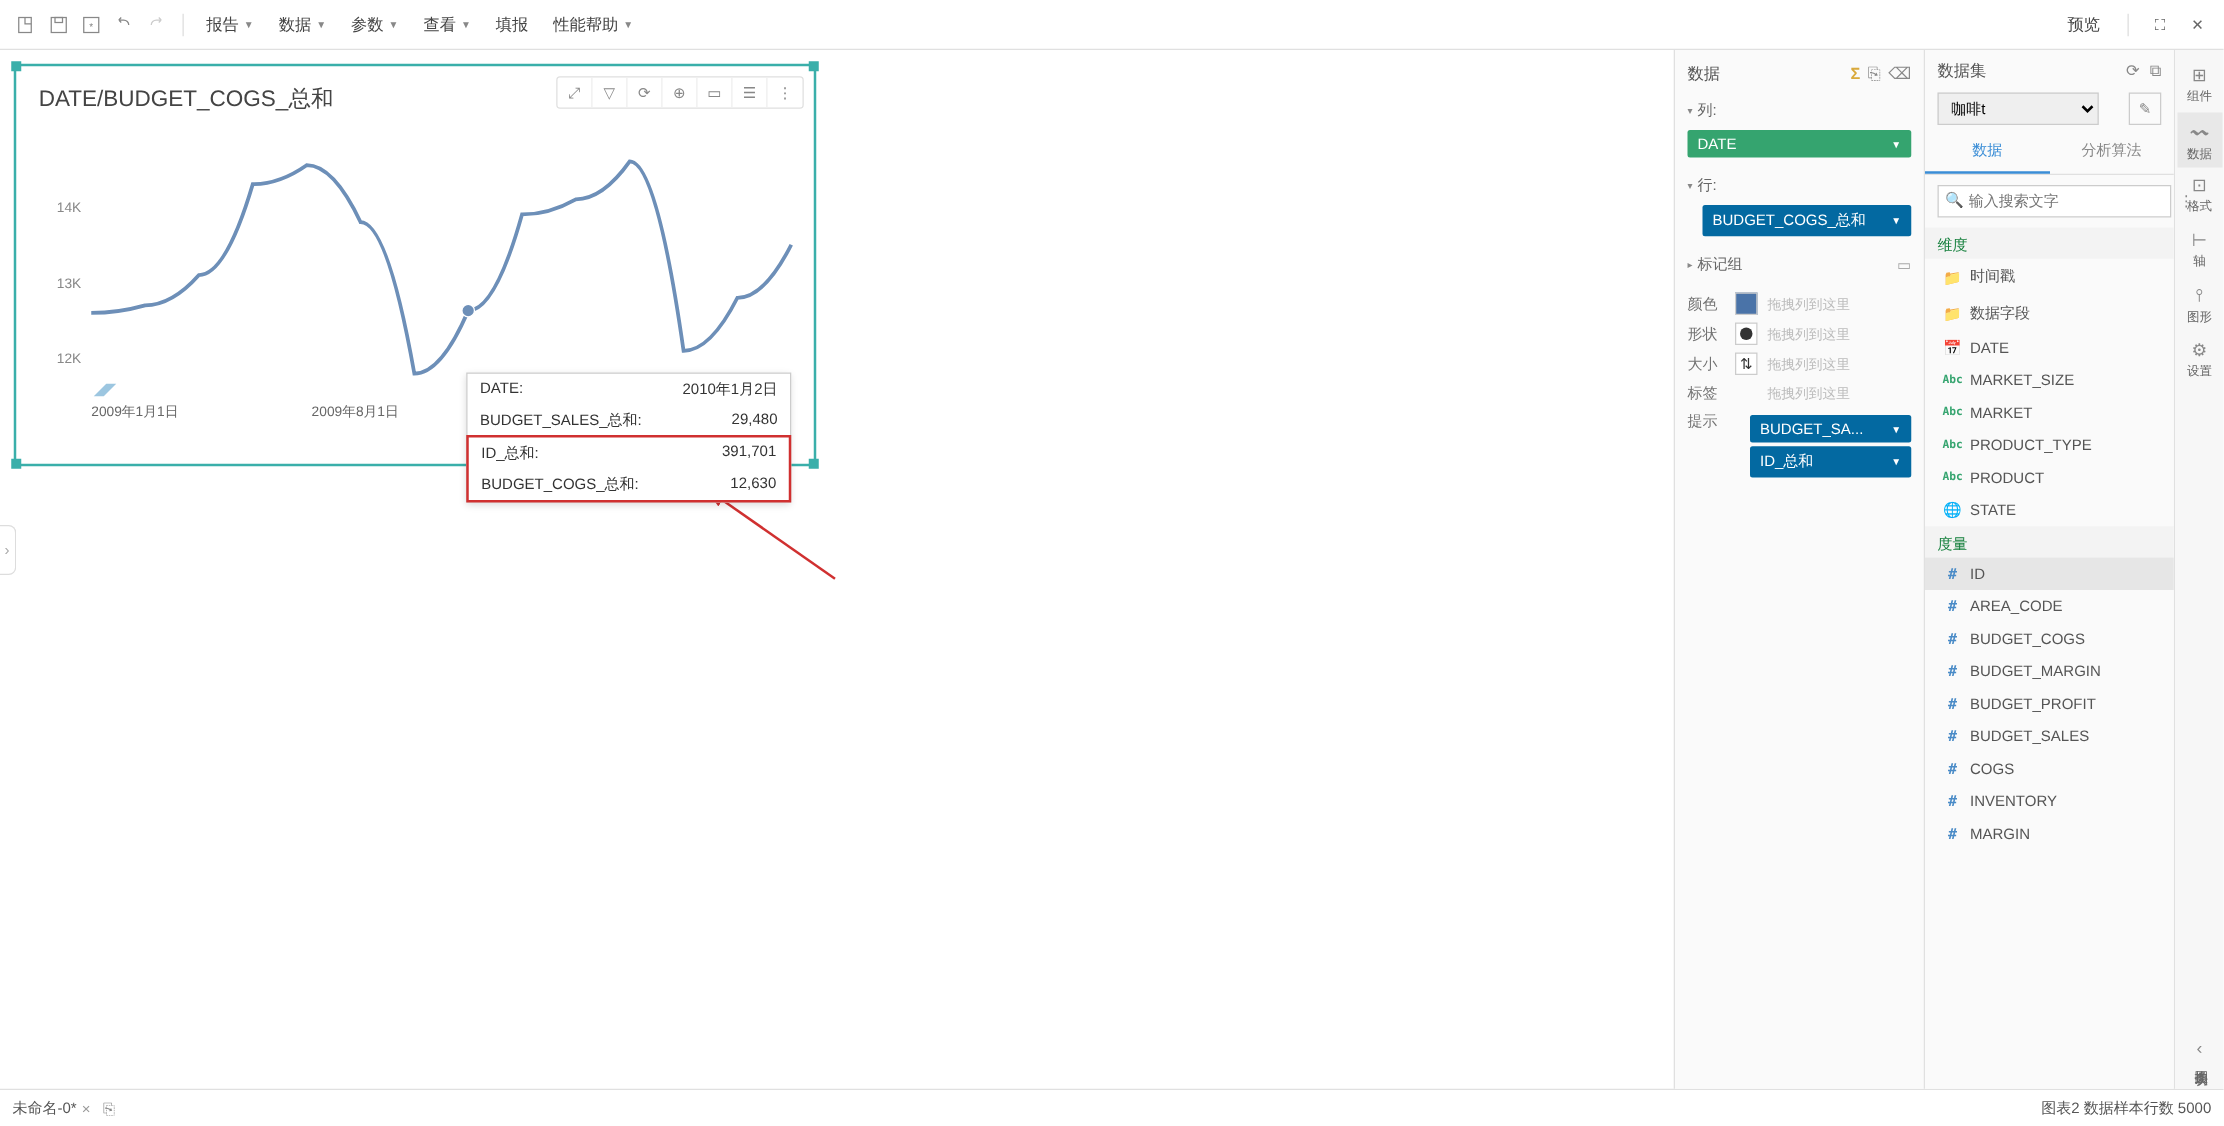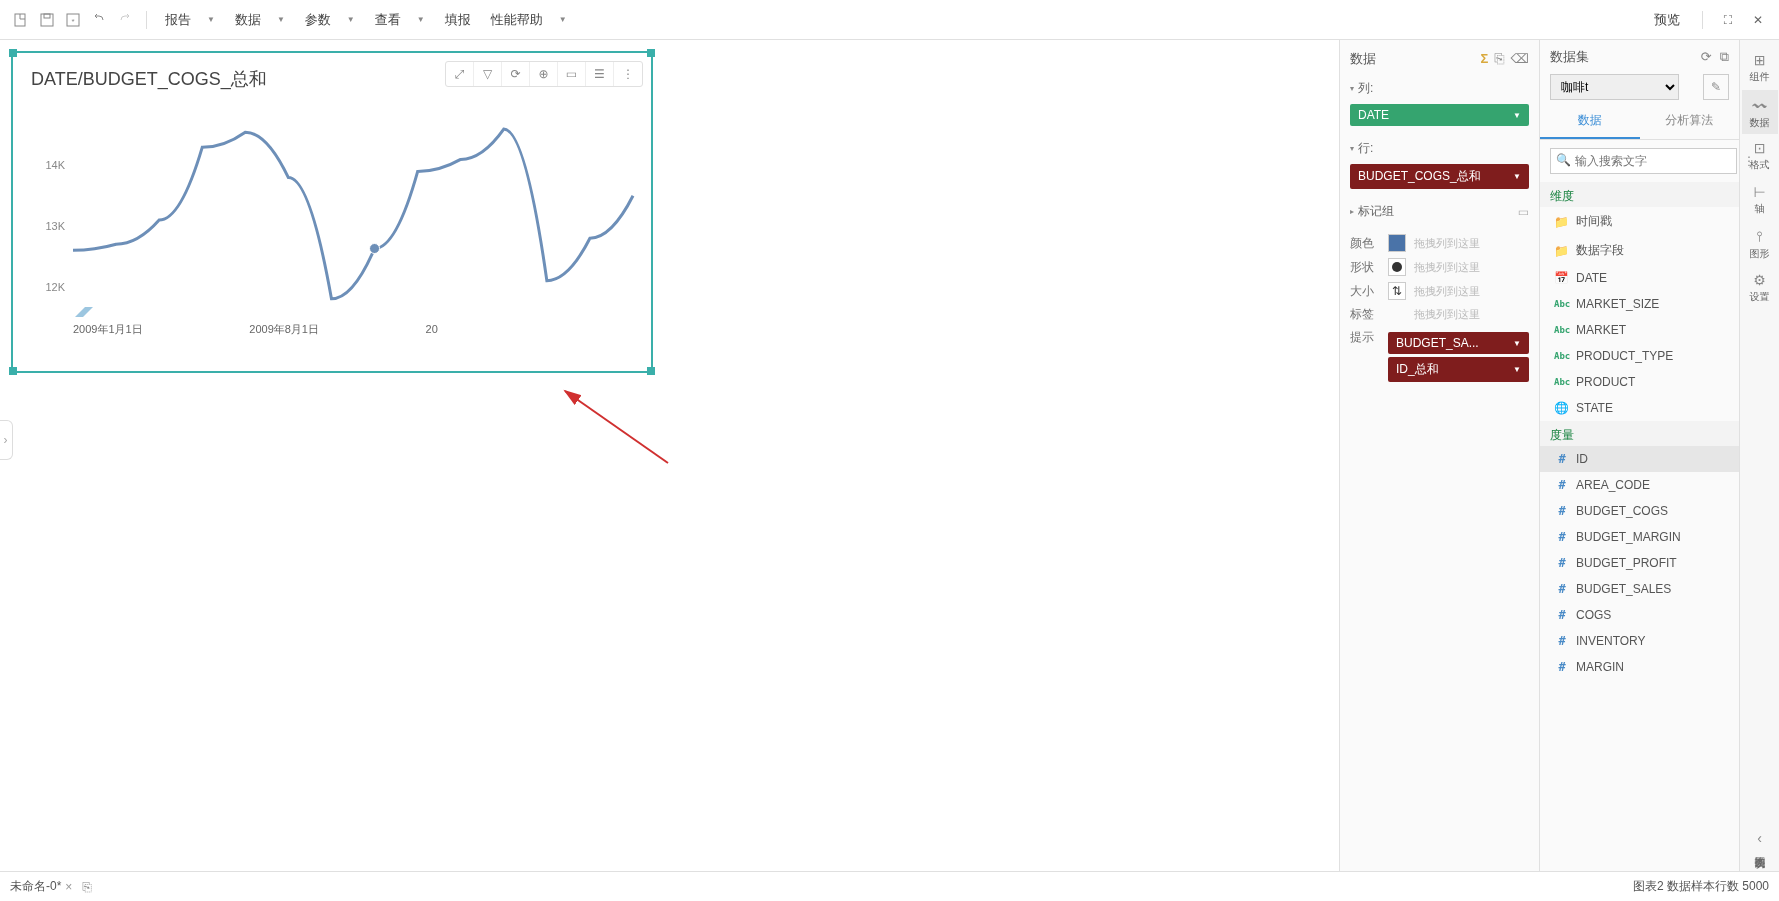--- a/index.html
+++ b/index.html
@@ -1,20 +1,20 @@
 <!DOCTYPE html>
 <html><head>
 <meta charset="utf-8">
 <style>
 *{box-sizing:border-box;margin:0;padding:0;font-family:"Microsoft YaHei",Arial,sans-serif;}
 body{background:#fff;color:#333;font-size:12px;width:1779px;height:901px;position:relative;overflow:hidden;}
 .toolbar{height:40px;border-bottom:1px solid #e0e0e0;display:flex;align-items:center;padding:0 10px;gap:4px;}
 .tb-icon{width:22px;height:22px;display:flex;align-items:center;justify-content:center;cursor:pointer;color:#666;border-radius:3px;}
 .tb-sep{width:1px;height:18px;background:#ddd;margin:0 6px;}
-.tb-menu{font-size:13px;color:#444;cursor:pointer;padding:4px 8px;display:flex;align-items:center;gap:16px;justify-content:center;}
+.tb-menu{font-size:13px;color:#444;cursor:pointer;padding:4px 8px;display:flex;align-items:center;gap:4px;justify-content:center;}
 .tb-menu .caret{font-size:8px;color:#888;}
 .tb-right{margin-left:auto;display:flex;align-items:center;gap:8px;}
 .main{display:flex;height:calc(100% - 70px);}
 .canvas{flex:1;position:relative;padding:12px;display:flex;gap:14px;}
 .chart-box{background:#fff;position:relative;}
 .chart1{width:620px;height:320px;}
 .chart2{width:640px;height:320px;border:1px solid #3aafaa;outline:1px solid #3aafaa;}
 .chart-title{font-size:18px;color:#444;padding:14px 18px 6px;font-weight:400;}
 .chart-tools{position:absolute;top:8px;right:8px;display:flex;gap:0;background:#fff;border:1px solid #e0e0e0;border-radius:3px;}
 .chart-tool{width:28px;height:24px;display:flex;align-items:center;justify-content:center;color:#888;cursor:pointer;border-right:1px solid #eee;}
@@ -26,21 +26,21 @@
 .arrow{position:absolute;z-index:9;}
 
 .panel{border-left:1px solid #e0e0e0;background:#fafafa;height:100%;position:relative;}
 .panel-data{width:200px;padding:6px 10px;}
 .panel-title{font-size:13px;color:#555;padding:4px 0 8px;display:flex;align-items:center;justify-content:space-between;}
 .panel-title .actions{display:flex;gap:6px;color:#888;}
 .sect{margin-bottom:10px;}
 .sect-head{font-size:12px;color:#666;padding:4px 0;display:flex;align-items:center;gap:4px;}
 .sect-head .car{font-size:8px;color:#888;}
 .pill{background:#35a46f;color:#fff;font-size:12px;border-radius:2px;padding:4px 8px;display:flex;justify-content:space-between;align-items:center;margin:3px 0;}
-.pill.blue{background:#7f1d1d;}
+.pill.blue{background:#0369a1;margin-left:12px;}
 .pill .pcaret{font-size:8px;}
 .shelf{display:flex;align-items:center;gap:8px;margin:6px 0;font-size:12px;}
 .shelf .lbl{width:30px;color:#737373;}
 .shelf .sw{width:18px;height:18px;border:1px solid #ccc;display:flex;align-items:center;justify-content:center;background:#fff;}
 .shelf .ph{color:#bbb;flex:1;font-size:11px;}
 .shelf .sw.color{background:#4a73a8;}
 .shelf .sw.shape::after{content:"";width:10px;height:10px;border-radius:50%;background:#333;display:block;}
 
 .panel-ds{width:200px;padding:0;}
 .ds-head{display:flex;justify-content:space-between;align-items:center;padding:8px 10px;font-size:13px;color:#555;}
@@ -169,20 +169,40 @@
           <text x="52" y="133.0909090909091" text-anchor="end" font-size="11" fill="#888">13K</text>
           <text x="52" y="72.4848484848485" text-anchor="end" font-size="11" fill="#888">14K</text>
           <text x="60" y="236" text-anchor="start" font-size="11" fill="#666">2009年1月1日</text>
           <text x="236.29629629629628" y="236" text-anchor="start" font-size="11" fill="#666">2009年8月1日</text>
           <text x="412.59259259259255" y="236" text-anchor="start" font-size="11" fill="#666">20</text>
           <path d="M60,153.33333333333334 Q81.53846153846155,153.33333333333334 103.07692307692308,147.27272727272725 Q124.61538461538461,147.27272727272725 146.15384615384616,123.03030303030303 Q167.69230769230768,123.03030303030303 189.23076923076923,50.30303030303031 Q210.76923076923077,50.30303030303031 232.30769230769232,35.151515151515156 Q253.84615384615384,35.151515151515156 275.38461538461536,80.6060606060606 Q296.9230769230769,80.6060606060606 318.46153846153845,201.8181818181818 Q340,201.8181818181818 361.53846153846155,151.5151515151515 Q383.0769230769231,151.5151515151515 404.61538461538464,74.54545454545453 Q426.1538461538462,74.54545454545453 447.6923076923077,62.424242424242436 Q469.2307692307692,62.424242424242436 490.7692307692308,32.121212121212125 Q512.3076923076923,32.121212121212125 533.8461538461538,183.63636363636363 Q555.3846153846154,183.63636363636363 576.9230769230769,141.21212121212122 Q598.4615384615385,141.21212121212122 620,98.78787878787878" fill="none" stroke="#6d8fb8" stroke-width="3"></path>
           <circle cx="361.53846153846155" cy="151.5151515151515" r="5" fill="#6d8fb8" stroke="#fff" stroke-width="1"></circle>
           <path d="M62,220 l10,-10 l8,0 l-10,10 z" fill="#9cc6e0"></path>
         </svg>
 
+      <div class="tooltip" style="left:360px;top:245px;width:260px;">
+        <div class="tooltip-row">
+            <span>DATE:</span>
+            <span>2010年1月2日</span>
+          </div>
+        <div class="tooltip-row">
+            <span>BUDGET_SALES_总和:</span>
+            <span>29,480</span>
+          </div>
+        <div class="hl">
+          <div class="tooltip-row">
+              <span>ID_总和:</span>
+              <span>391,701</span>
+            </div>
+          <div class="tooltip-row">
+              <span>BUDGET_COGS_总和:</span>
+              <span>12,630</span>
+            </div>
+        </div>
+      </div>
       <svg class="arrow" style="left:540px;top:330px;" width="120" height="90">
         <defs>
             <marker id="ah" markerWidth="10" markerHeight="10" refX="8" refY="3" orient="auto">
               <path d="M0,0 L0,6 L9,3 z" fill="#d03030"></path>
             </marker>
           </defs>
         <line x1="115" y1="80" x2="12" y2="8" stroke="#d03030" stroke-width="2" marker-end="url(#ah)"></line>
       </svg>
     </div>
   </div>

